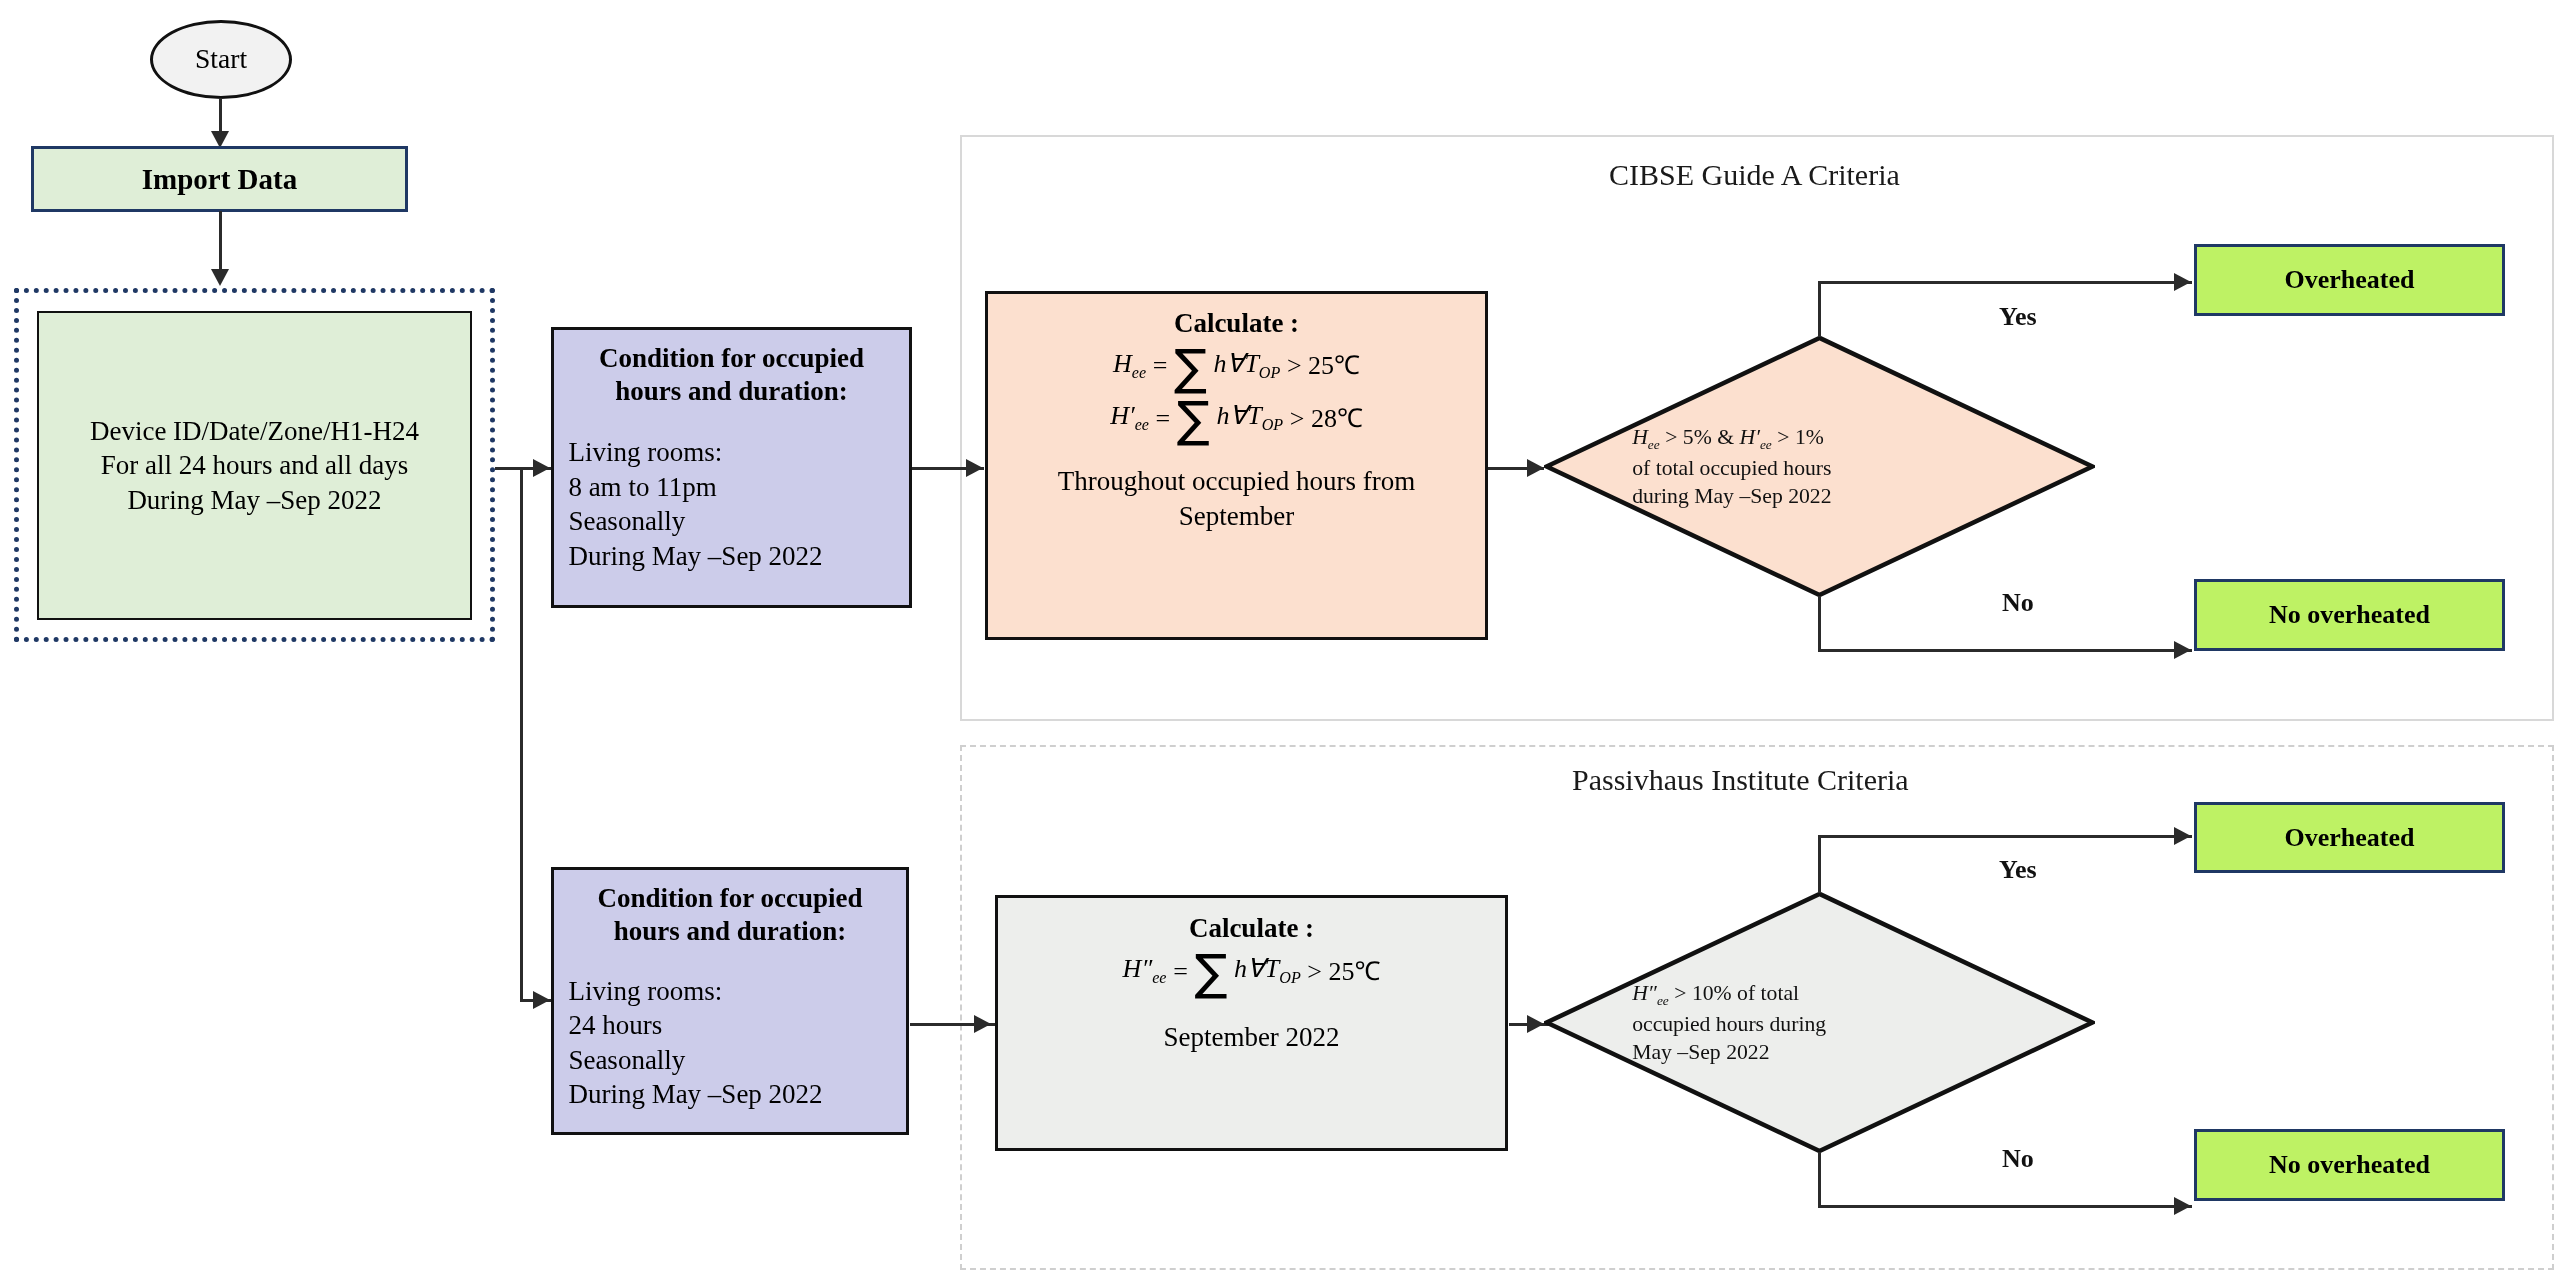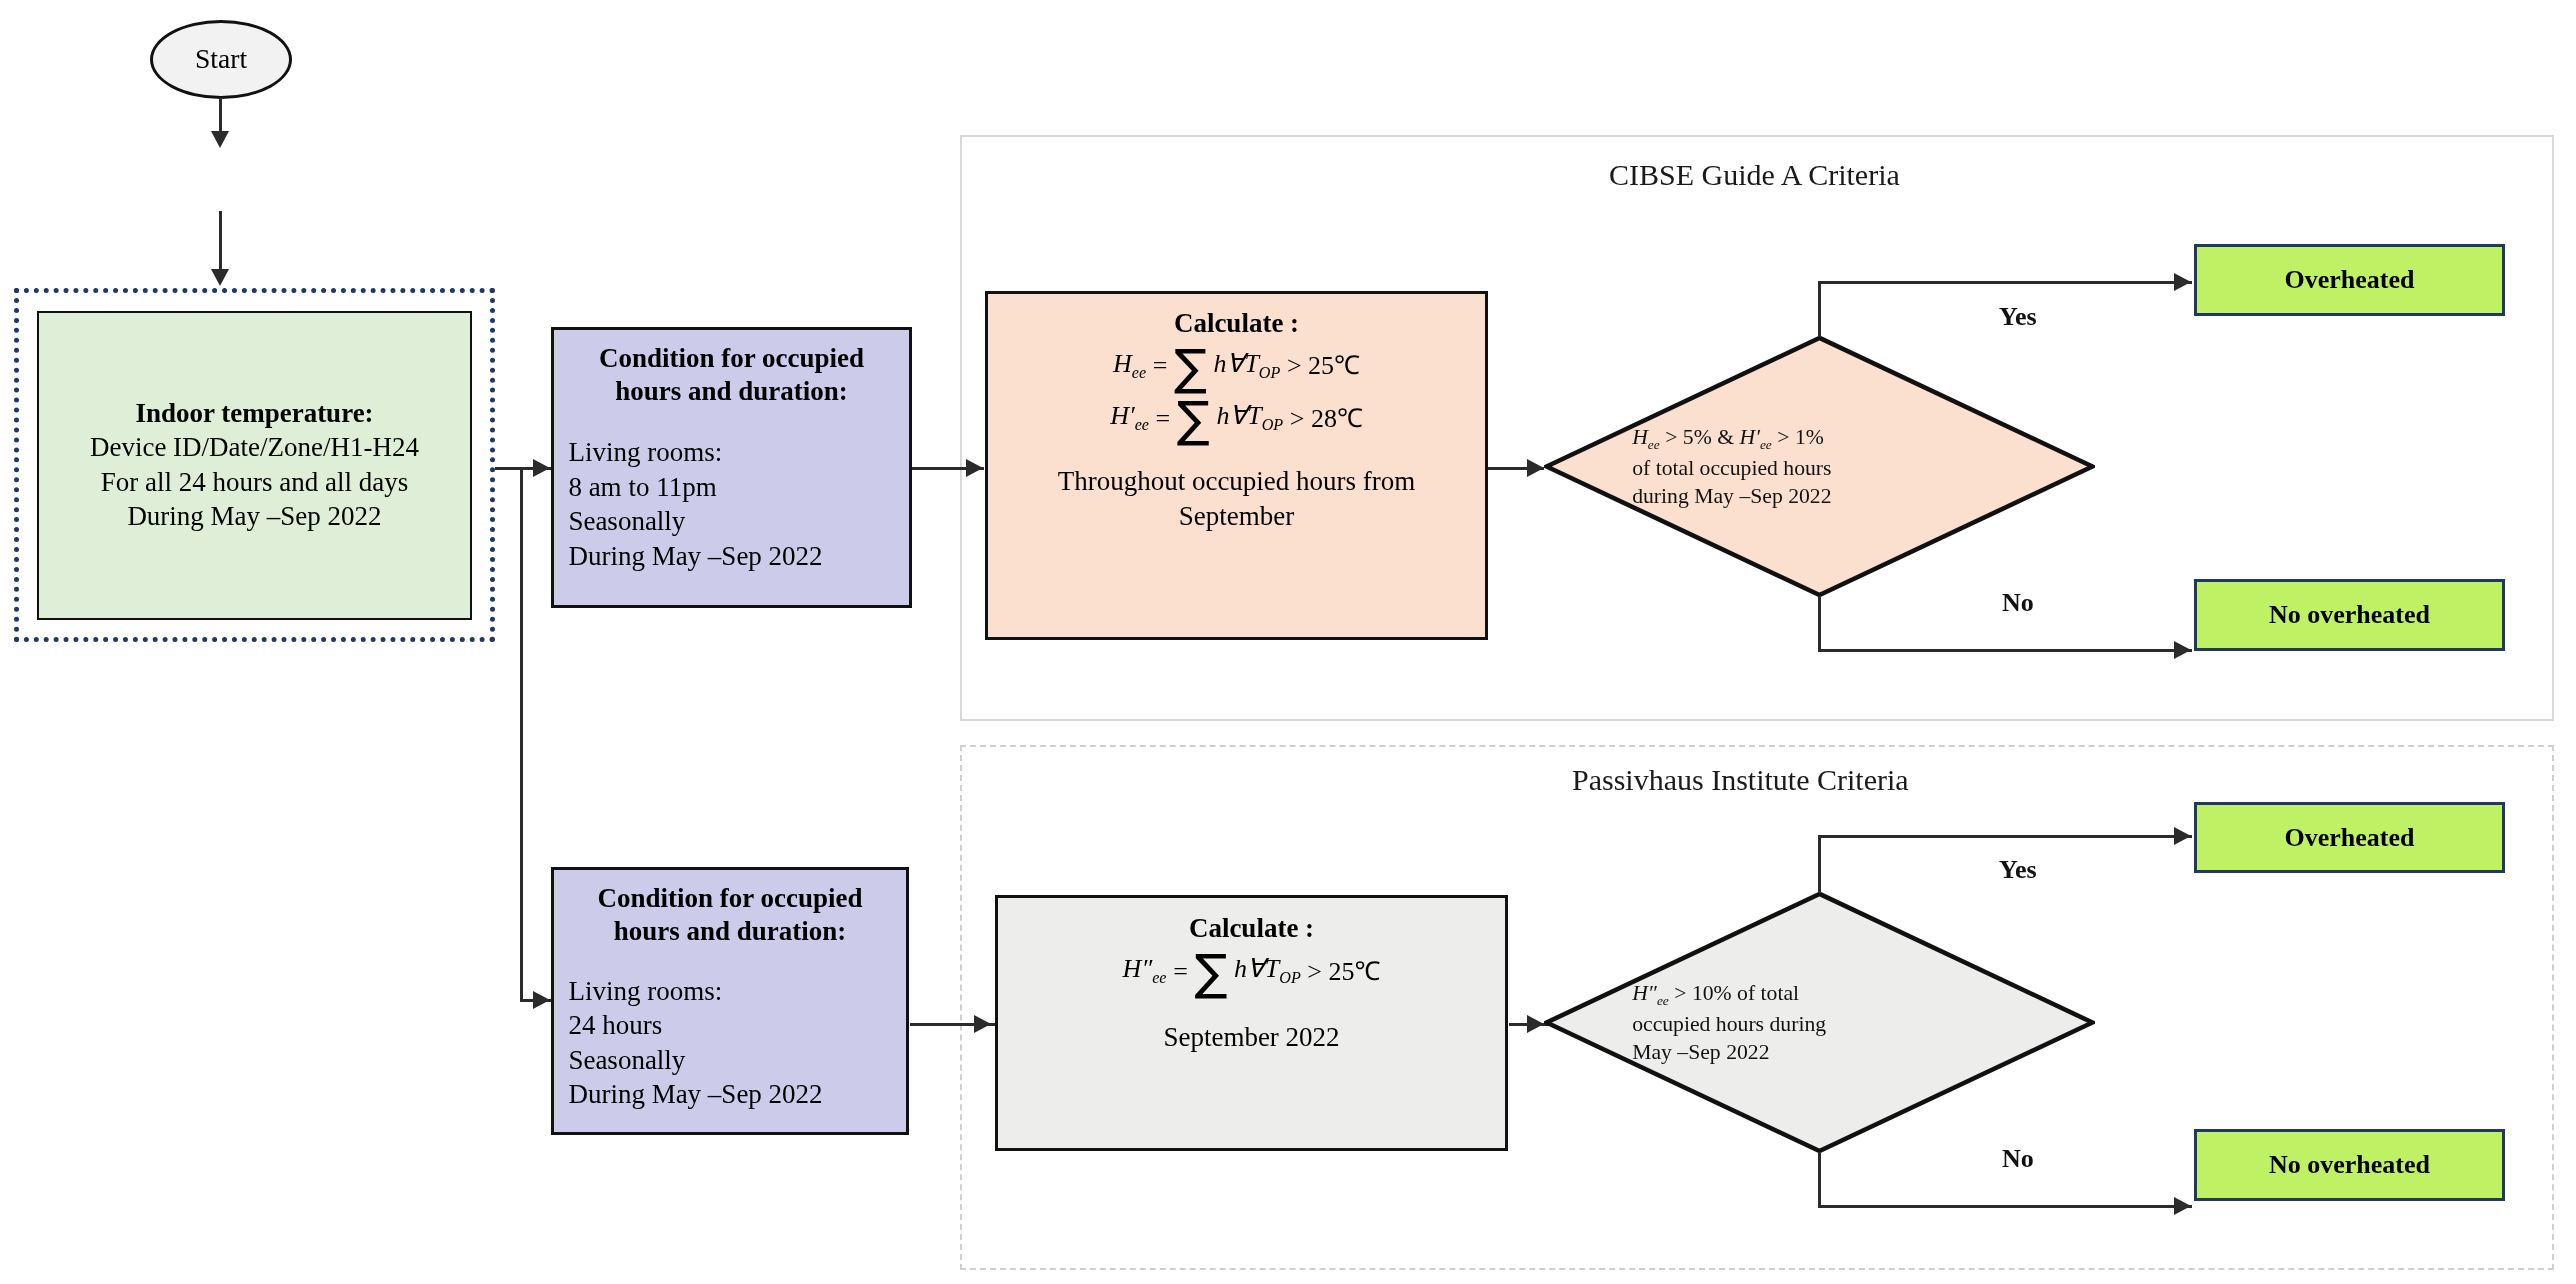--- a/index.html
+++ b/index.html
@@ -74,28 +74,30 @@
   <div class="frame-title" style="left:1609px;top:158px;">CIBSE Guide A Criteria</div>
   <div class="frame-title" style="left:1572px;top:763px;">Passivhaus Institute Criteria</div>
 
   <div class="node start-ellipse" style="left:150px;top:19.7px;width:142px;height:79px;">
     <span>Start</span>
   </div>
 
   <div class="ln lnv" style="left:219px;top:98px;height:38px;"></div>
   <div class="arrow-d" style="left:211px;top:131px;"></div>
 
+  <div class="node process-green" style="left:31px;top:146px;width:377px;height:66px;">
+    <span>Import Data</span>
+  </div>
 
   <div class="ln lnv" style="left:219px;top:211px;height:68px;"></div>
   <div class="arrow-d" style="left:211px;top:269px;"></div>
 
   <div class="dotted-wrap" style="left:14.4px;top:288px;width:481px;height:354px;"></div>
 
   <div class="node data-green" style="left:37px;top:311px;width:435px;height:309px;padding:0 11.8px;">
-    <div class="ttl centered">Indoor temperature:</div>
     <div class="sub centered">Device ID/Date/Zone/H1-H24</div>
     <div class="sub centered">For all 24 hours and all days</div>
     <div class="sub centered">During May –Sep 2022</div>
   </div>
 
   <div class="ln lnh" style="left:495px;top:467px;width:56px;"></div>
   <div class="ln lnv" style="left:520px;top:467px;height:534px;"></div>
   <div class="ln lnh" style="left:520px;top:467px;width:31.5px;"></div>
   <div class="arrow-r" style="left:533px;top:459px;"></div>
   <div class="ln lnh" style="left:520px;top:999px;width:31.5px;"></div>

